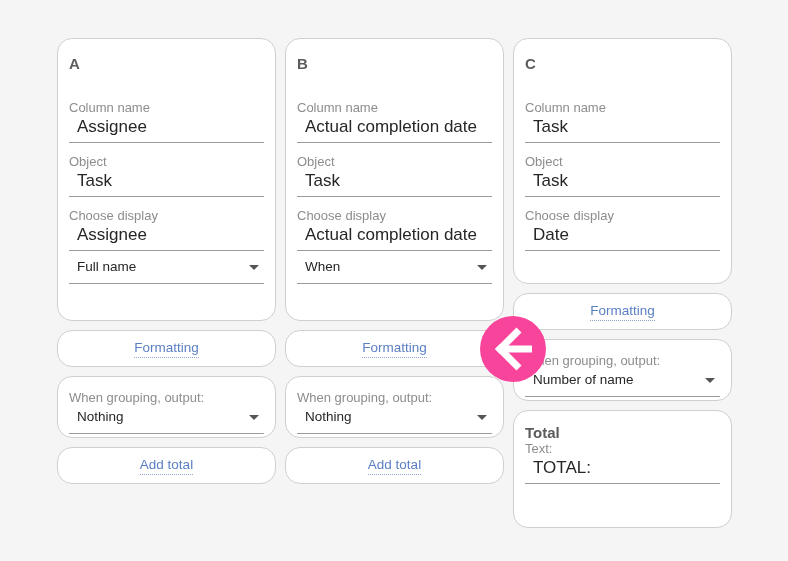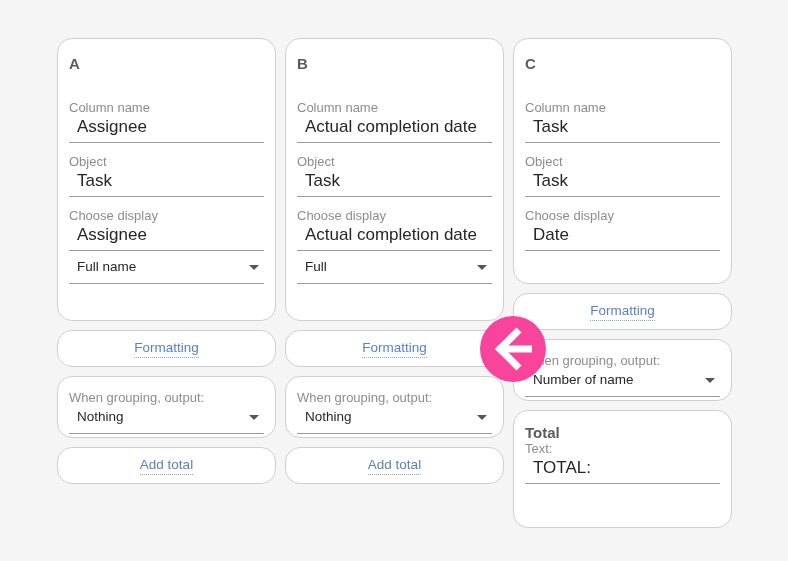--- a/index.html
+++ b/index.html
@@ -133,21 +133,21 @@
         </div>
         <div class="field">
           <div class="lbl">Object</div>
           <div class="val">Task</div>
         </div>
         <div class="field">
           <div class="lbl">Choose display</div>
           <div class="val">Actual completion date</div>
         </div>
         <div class="selrow">
-          <span>Full</span>
+          <span>When</span>
           <span class="caret"></span>
         </div>
       </div>
       <div class="card btn">
         <span class="link">Formatting</span>
       </div>
       <div class="card grouping">
         <div class="lbl">When grouping, output:</div>
         <div class="selrow">
           <span>Nothing</span>

